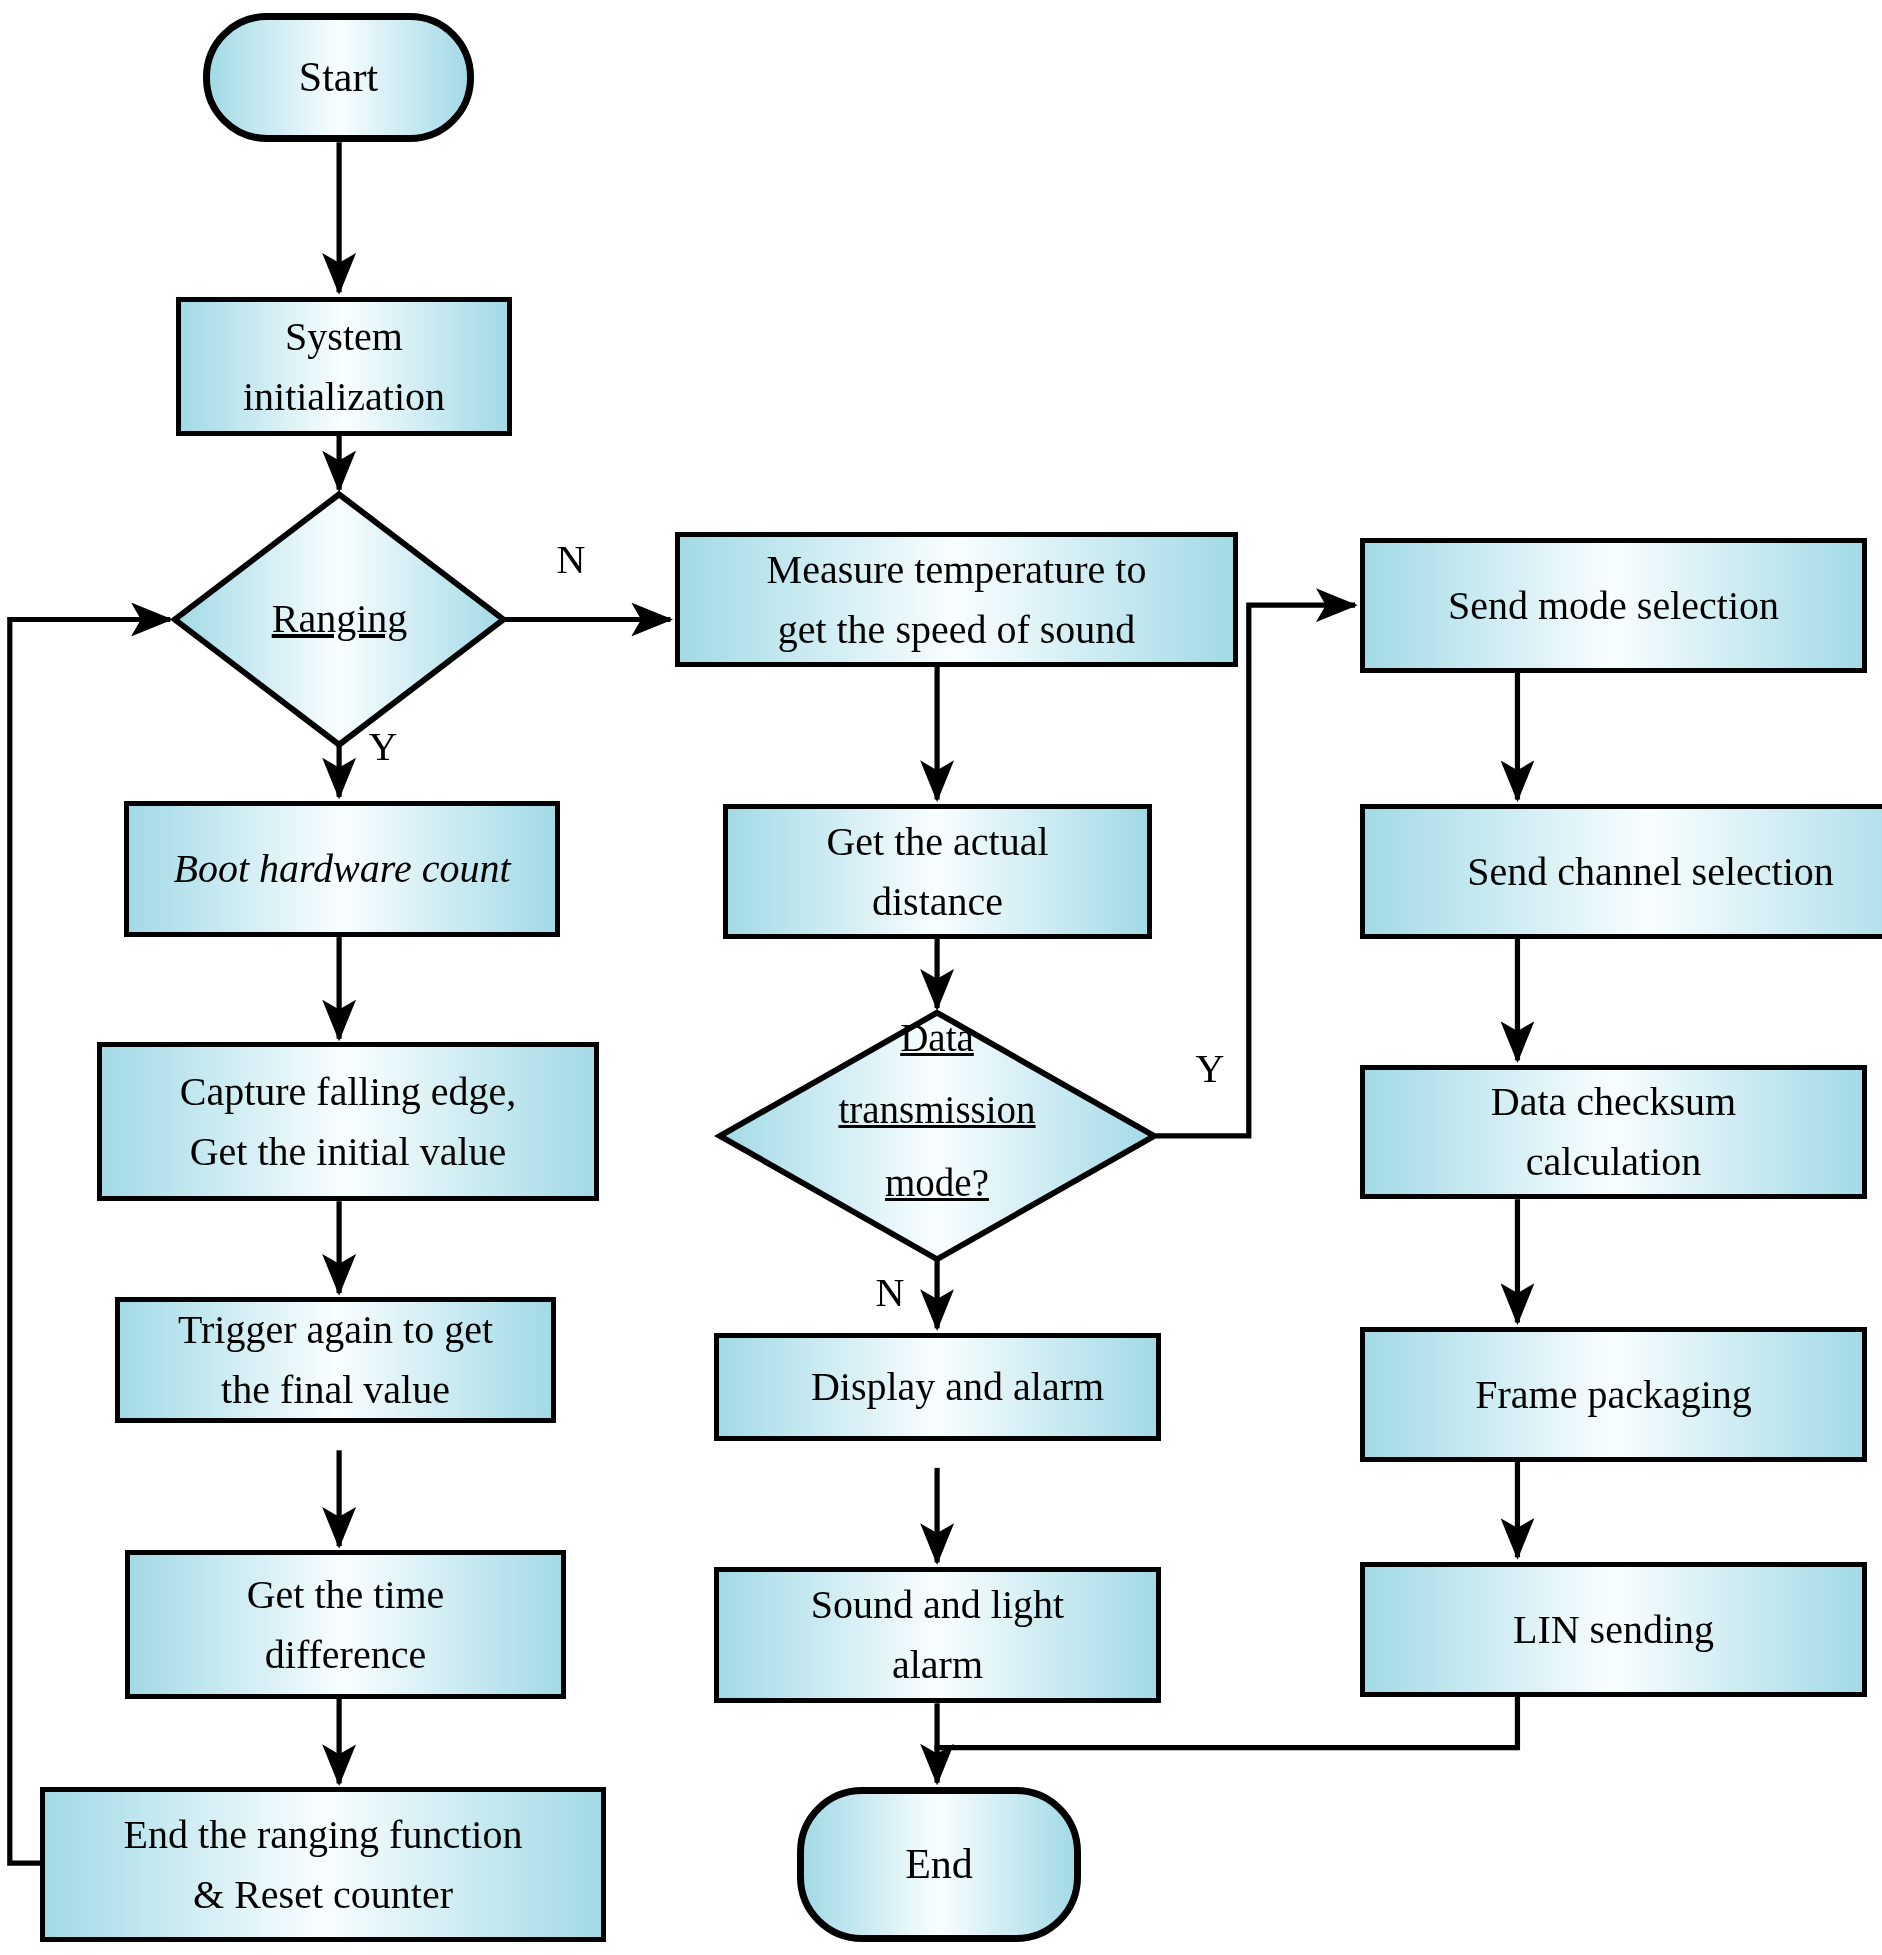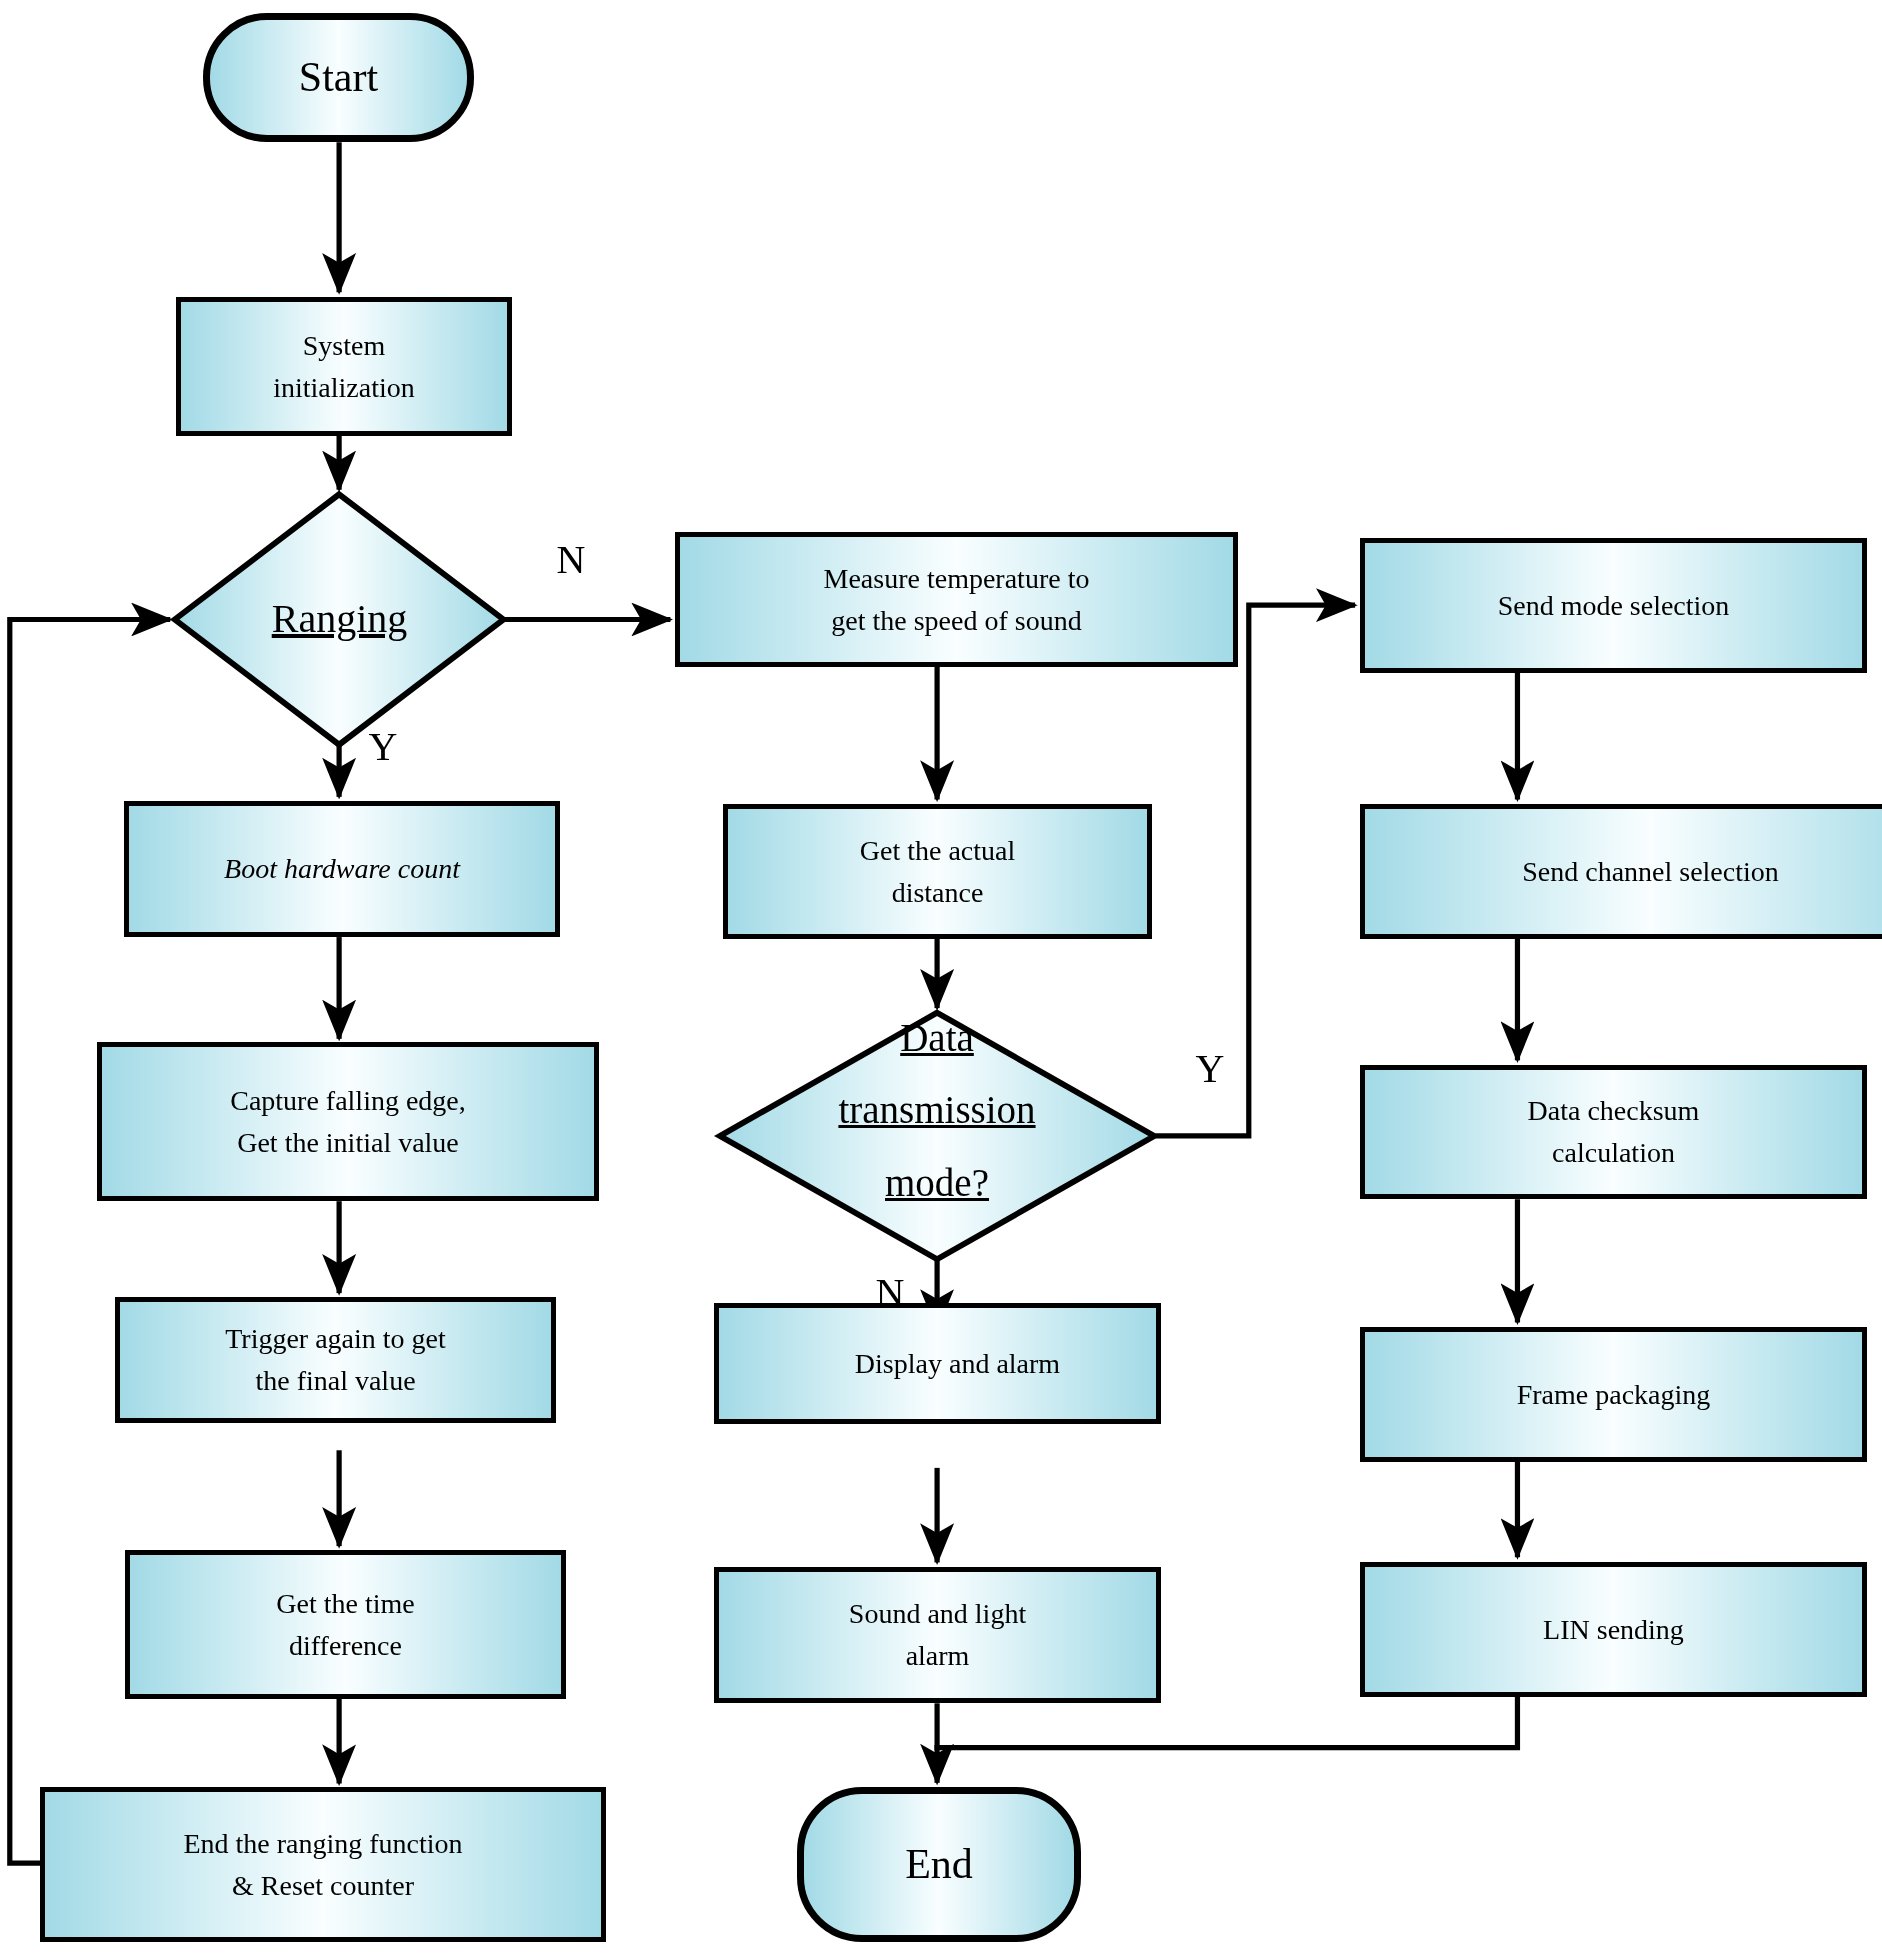--- a/index.html
+++ b/index.html
@@ -24,21 +24,21 @@
   .node {
     position: absolute;
     box-sizing: border-box;
     border: 5.9px solid #000000;
     background: linear-gradient(90deg, #a2dae6 0%, #f9feff 50%, #a2dae6 100%);
     display: flex;
     flex-direction: column;
     align-items: center;
     justify-content: center;
     text-align: center;
-    font-size: 28px;
+    font-size: 40px;
     line-height: 1.5;
   }
   .term {
     border-radius: 65px;
     border-width: 7.2px;
     font-size: 42px;
   }
   .term.start-shape { border-radius: 64px; text-align: center; }
   .dlabel {
     position: absolute;
@@ -149,21 +149,21 @@
     <span class="ln">Get the actual</span>
     <span class="ln">distance</span>
   </div>
 
   <div class="dlabel" style="left:720px; top:987px; width:434px; height:247px;">
     <span class="ln">Data</span>
     <span class="ln">transmission</span>
     <span class="ln">mode?</span>
   </div>
 
-  <div class="node" style="left:714px; top:1303px; width:447px; height:121px;padding-left:40px;">
+  <div class="node" style="left:714px; top:1333px; width:447px; height:108px;padding-left:40px;">
     <span class="ln">Display and alarm</span>
   </div>
 
   <div class="node" style="left:714px; top:1567px; width:447px; height:136px;">
     <span class="ln">Sound and light</span>
     <span class="ln">alarm</span>
   </div>
 
   <div class="node term" style="left:797px; top:1787px; width:284px; height:155px;">
     <span class="ln">End</span>

